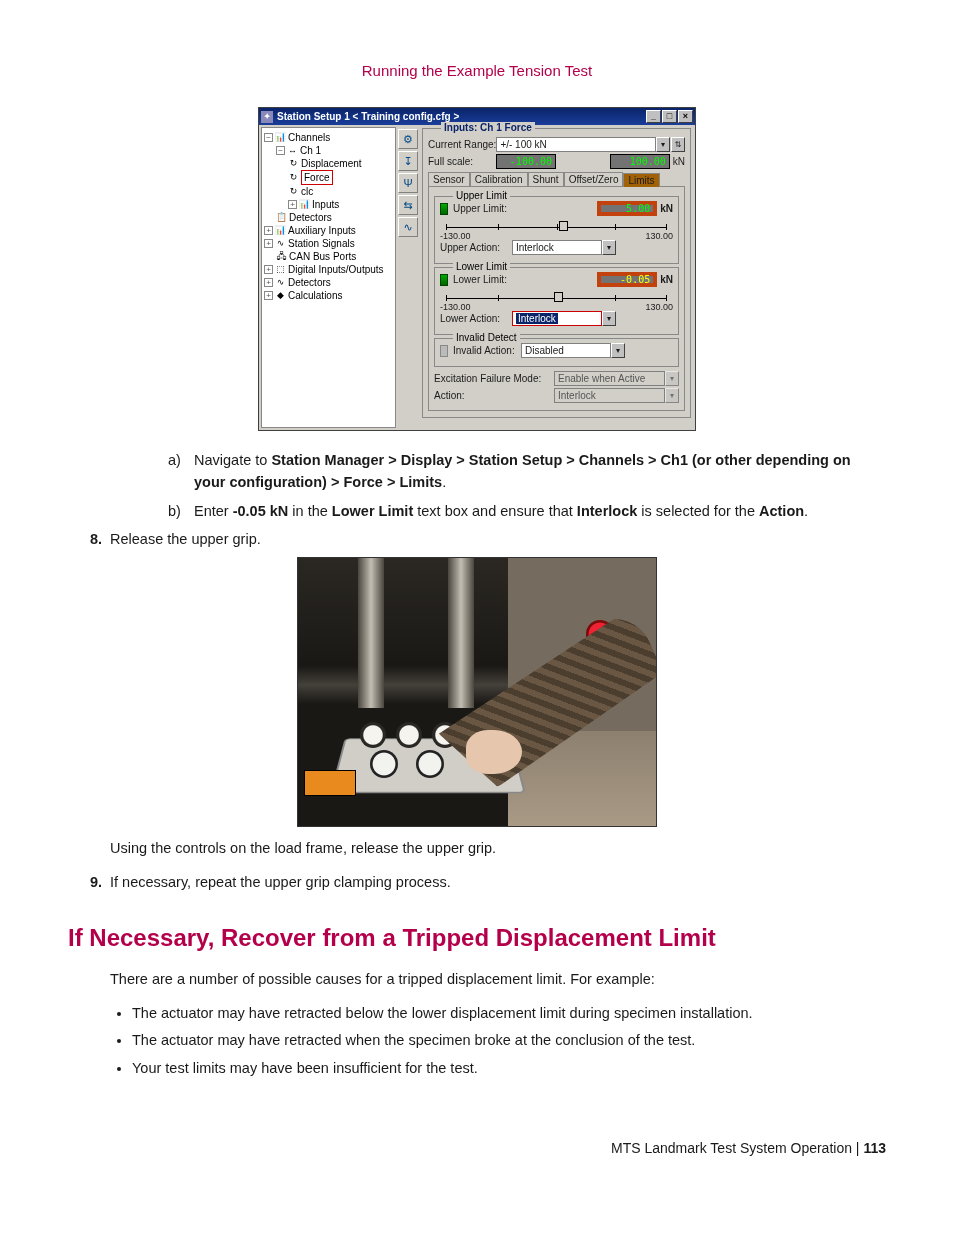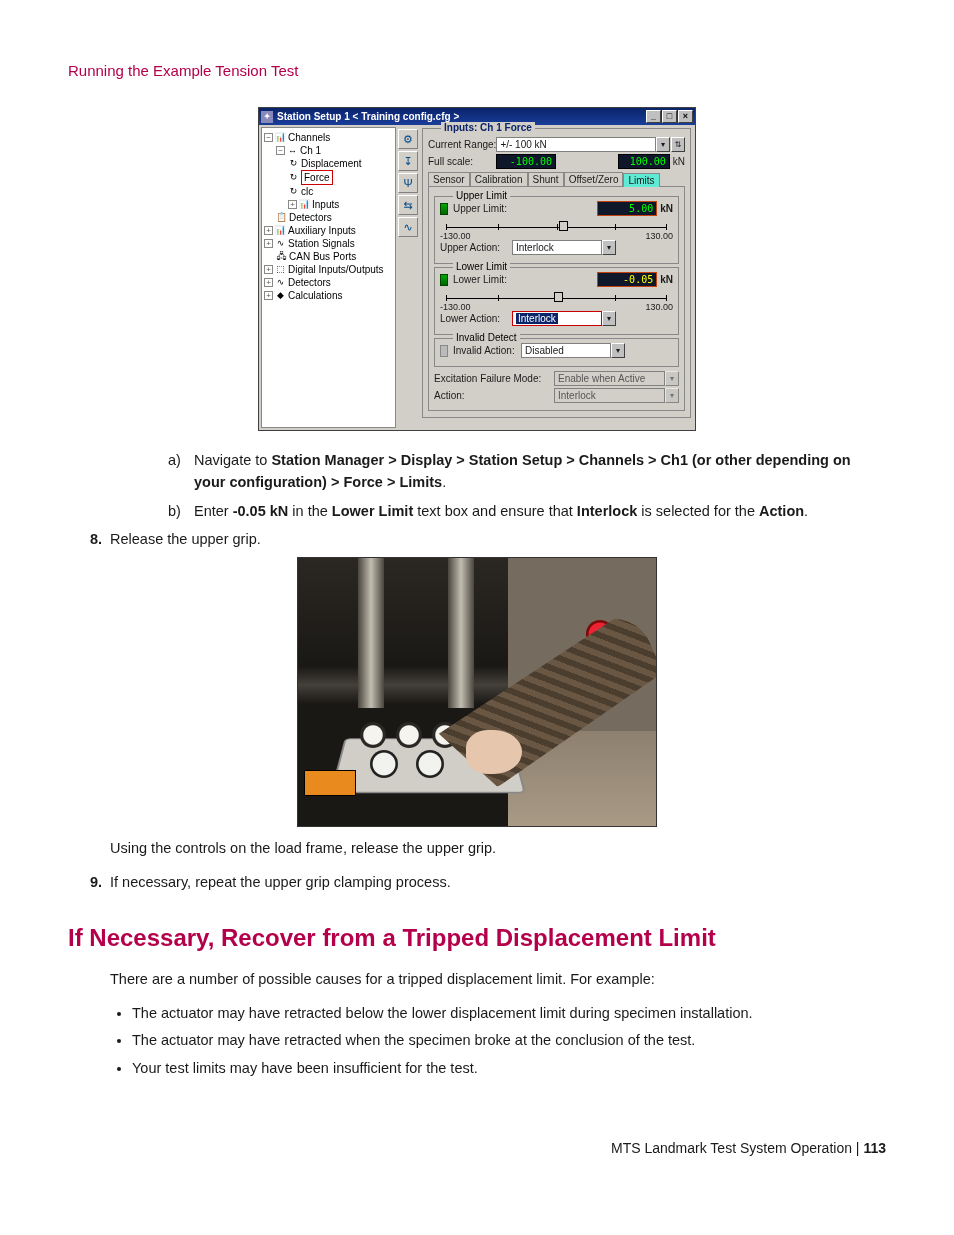--- a/index.html
+++ b/index.html
@@ -4,21 +4,21 @@
 <style>
   * { box-sizing: border-box; }
   body {
     margin:0; padding:0;
     font-family: Arial, Helvetica, sans-serif;
     background:#fff; color:#1a1a1a;
     width:954px;
   }
   .page { padding: 62px 68px 30px 68px; }
   .running-head {
-    text-align:left; color:#b4004a; font-size:15px; margin-bottom:28px;
+    text-align:center; color:#b4004a; font-size:15px; margin-bottom:28px;
   }
   
   .ss-window {
     width:438px; margin:0 auto 18px auto;
     border:1px solid #404040;
     font-family: Tahoma, Arial, sans-serif;
     font-size:10px;
     background:#d2cfc8;
   }
   .ss-titlebar {
@@ -50,32 +50,32 @@
     background:#d2cfc8;margin-bottom:2px;display:flex;align-items:center;justify-content:center;font-size:11px;color:#004a88;
   }
   .ss-panel{flex:1; padding:3px 4px 2px 2px; position:relative;}
   .fs-box{border:1px solid #888; padding:4px 5px 6px 5px; margin-bottom:3px; position:relative;}
   .fs-legend{position:absolute;top:-7px;left:18px;background:#d2cfc8;padding:0 3px;color:#0a246a;font-weight:bold;font-size:10px;}
   .fs-legend.plain{color:#000;font-weight:normal;}
   .row{display:flex;align-items:center;margin-bottom:2px;}
   .row label{min-width:68px;}
   .inp{background:#fff;border:1px solid #808080;height:15px;padding:0 3px;display:inline-flex;align-items:center;}
   .inp.ro{background:#d2cfc8;color:#555;}
-  .txtblack{background:#0f172a;color:#0f0;font-family:monospace;font-size:10px;border:1px solid #000;padding:0 3px;height:15px;display:inline-flex;align-items:center;justify-content:flex-end;}
+  .txtblack{background:#737373;color:#0f0;font-family:monospace;font-size:10px;border:1px solid #000;padding:0 3px;height:15px;display:inline-flex;align-items:center;justify-content:flex-end;}
   .kN{margin-left:3px;}
   .tabs{display:flex;font-size:10px;margin-top:3px;}
   .tab{border:1px solid #888;border-bottom:none;background:#d2cfc8;padding:1px 4px;margin-right:0;}
-  .tab.active{background:#5eead4;position:relative;top:1px;}
+  .tab.active{background:#a16207;position:relative;top:1px;}
   .tabbody{border:1px solid #888;padding:5px;}
   .ruler{height:20px;position:relative;margin:2px 0;}
   .ruler-bar{position:absolute;top:9px;left:6px;right:6px;height:1px;background:#000;}
   .ruler-tick{position:absolute;top:6px;width:1px;height:6px;background:#000;}
   .ruler-thumb{position:absolute;top:3px;width:9px;height:10px;background:#d2cfc8;border:1px solid #000;}
   .ruler-lbl{position:absolute;top:13px;font-size:9px;}
-  .upperbox{border:1px solid #c2410c;}
+  .upperbox{border:4px solid #c2410c;}
   .dd{width:90px;}
   .dd-btn{width:14px;height:15px;background:#c0c0c0;border:1px solid #fff;border-right-color:#404040;border-bottom-color:#404040;display:inline-flex;align-items:center;justify-content:center;font-size:8px;}
   .sel-hl{background:#0a246a;color:#fff;padding:0 2px;}
   
   .steps{font-size:14.5px;line-height:1.55;margin-left:42px;}
   .step-li{display:flex;margin-bottom:6px;}
   .step-li .marker{width:26px;flex-shrink:0;}
   .bold{font-weight:bold;}
   .numbered{display:flex;margin-bottom:6px;margin-left:0;}
   .numbered .num{width:30px;flex-shrink:0;font-weight:bold;}
@@ -212,21 +212,21 @@
           <div class="row">
             <label>Current Range:</label>
             <span class="inp" style="flex:1">+/- 100 kN</span>
             <span class="dd-btn">▾</span>
             <span class="dd-btn" style="margin-left:1px">⇅</span>
           </div>
           <div class="row">
             <label>Full scale:</label>
             <span class="txtblack" style="width:60px">-100.00</span>
             <span style="flex:1"></span>
-            <span class="txtblack" style="width:52px">100.00</span>
+            <span class="txtblack" style="width:60px">100.00</span>
             <span class="kN">kN</span>
           </div>
           <div class="tabs">
             <div class="tab">Sensor</div>
             <div class="tab">Calibration</div>
             <div class="tab">Shunt</div>
             <div class="tab">Offset/Zero</div>
             <div class="tab active">Limits</div>
           </div>
           <div class="tabbody">

